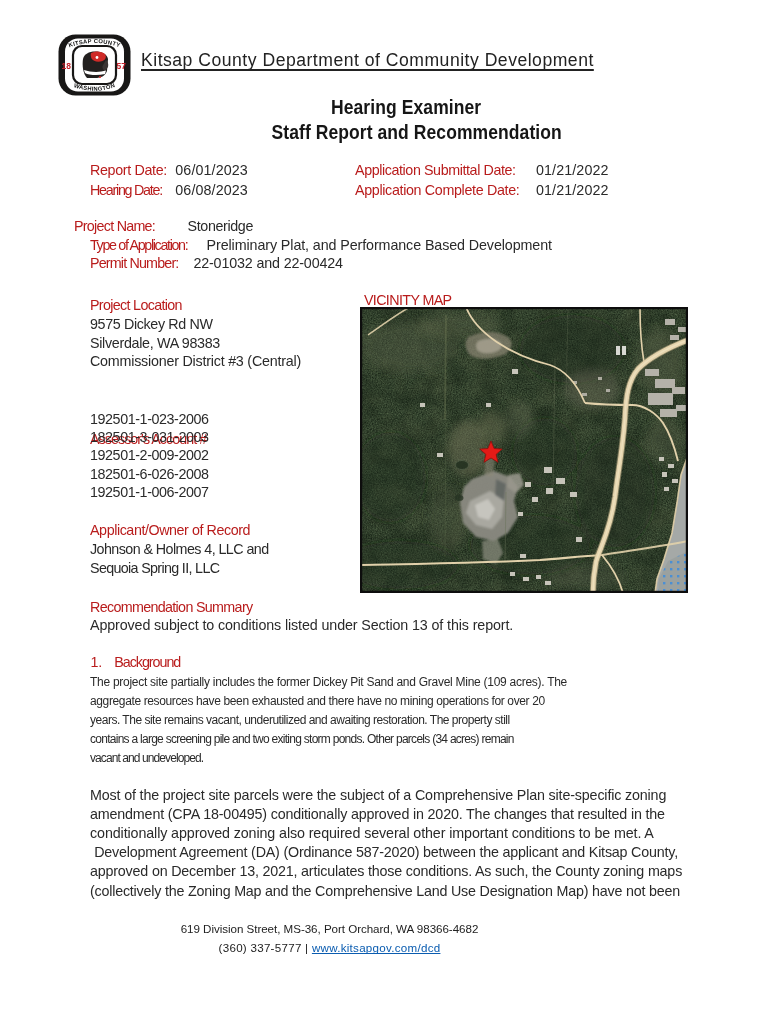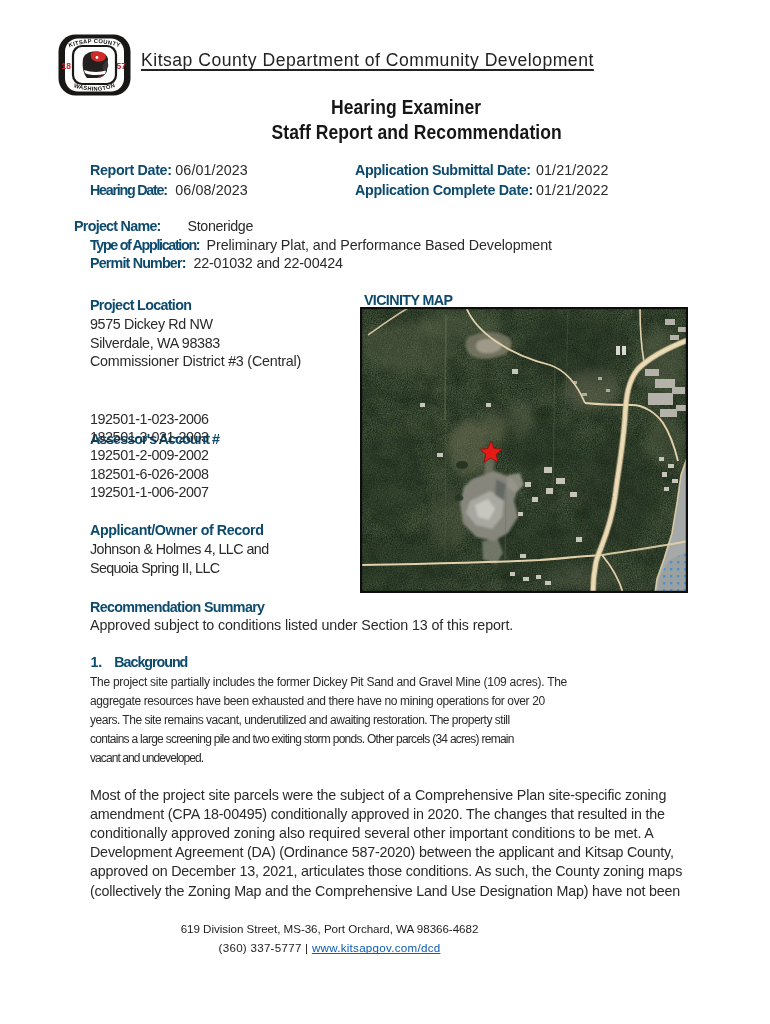--- a/index.html
+++ b/index.html
@@ -1,19 +1,19 @@
 <!DOCTYPE html>
 <html><head>
 <meta charset="utf-8">
 <style>
   html,body{margin:0;padding:0;background:#ffffff;}
   .page{position:relative;width:770px;height:1024px;background:#ffffff;overflow:hidden;
         font-family:"Liberation Sans",sans-serif;color:#2a2a2a;}
   .abs{position:absolute;white-space:nowrap;}
-  b{font-weight:bold;color:#0c4a6e;}
+  b{font-weight:normal;color:#b91c1c;}
   .s{font-size:14.3px;line-height:16.5px;}
 </style>
 </head>
 <body>
 <div class="page">
 
 <svg class="abs" style="left:58px;top:34px;" width="73" height="62" viewBox="0 0 73 62">
   <rect x="0.5" y="0.5" width="72" height="61" rx="17" fill="#181716"></rect>
   <rect x="7" y="4.5" width="59" height="53" rx="13" fill="#ffffff"></rect>
   <rect x="15" y="12" width="43" height="38" rx="9" fill="none" stroke="#181716" stroke-width="2.2"></rect>
@@ -264,21 +264,21 @@
   <div style="letter-spacing:-0.37px;">aggregate resources have been exhausted and there have no mining operations for over 20</div>
   <div style="letter-spacing:-0.49px;">years. The site remains vacant, underutilized and awaiting restoration. The property still</div>
   <div style="letter-spacing:-0.73px;">contains a large screening pile and two exiting storm ponds. Other parcels (34 acres) remain</div>
   <div style="letter-spacing:-0.91px;">vacant and undeveloped.</div>
 </div>
 
 <div class="abs" style="left:90px;top:785.8px;font-size:14.3px;line-height:19.15px;">
   <div style="letter-spacing:-0.16px;">Most of the project site parcels were the subject of a Comprehensive Plan site-specific zoning</div>
   <div style="letter-spacing:-0.17px;">amendment (CPA 18-00495) conditionally approved in 2020. The changes that resulted in the</div>
   <div style="letter-spacing:-0.11px;">conditionally approved zoning also required several other important conditions to be met. A</div>
-  <div style="letter-spacing:-0.2px;">Development Agreement (DA) (Ordinance 587-2020) between the applicant and Kitsap County,</div>
+  <div style="letter-spacing:-0.2px;text-align:center;">Development Agreement (DA) (Ordinance 587-2020) between the applicant and Kitsap County,</div>
   <div style="letter-spacing:-0.19px;">approved on December 13, 2021, articulates those conditions. As such, the County zoning maps</div>
   <div style="letter-spacing:-0.21px;">(collectively the Zoning Map and the Comprehensive Land Use Designation Map) have not been</div>
 </div>
 
 <div class="abs" style="left:0px;top:919px;width:659px;text-align:center;font-size:11.6px;line-height:19.3px;color:#222;">
   <div style="letter-spacing:-0.04px;">619 Division Street, MS-36, Port Orchard, WA 98366-4682</div>
   <div style="letter-spacing:0.27px;">(360) 337-5777 | <span style="color:#0a5cb0;text-decoration:underline;text-decoration-skip-ink:none;">www.kitsapgov.com/dcd</span></div>
 </div>
 
 </div>

